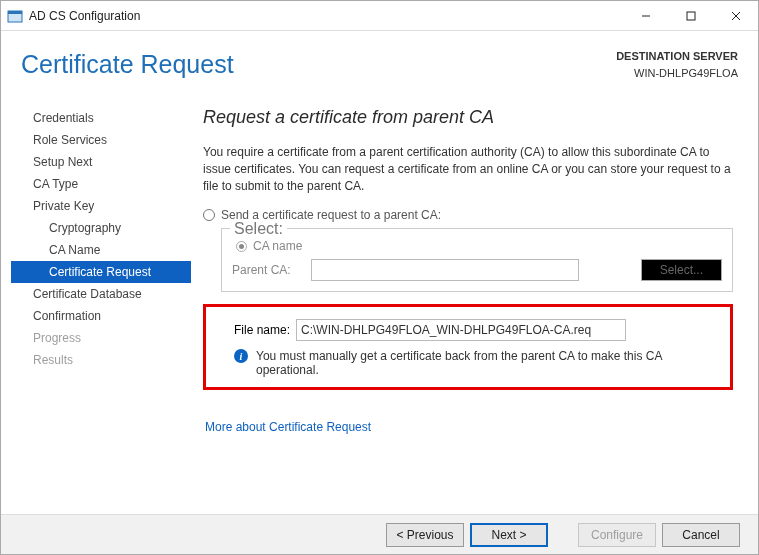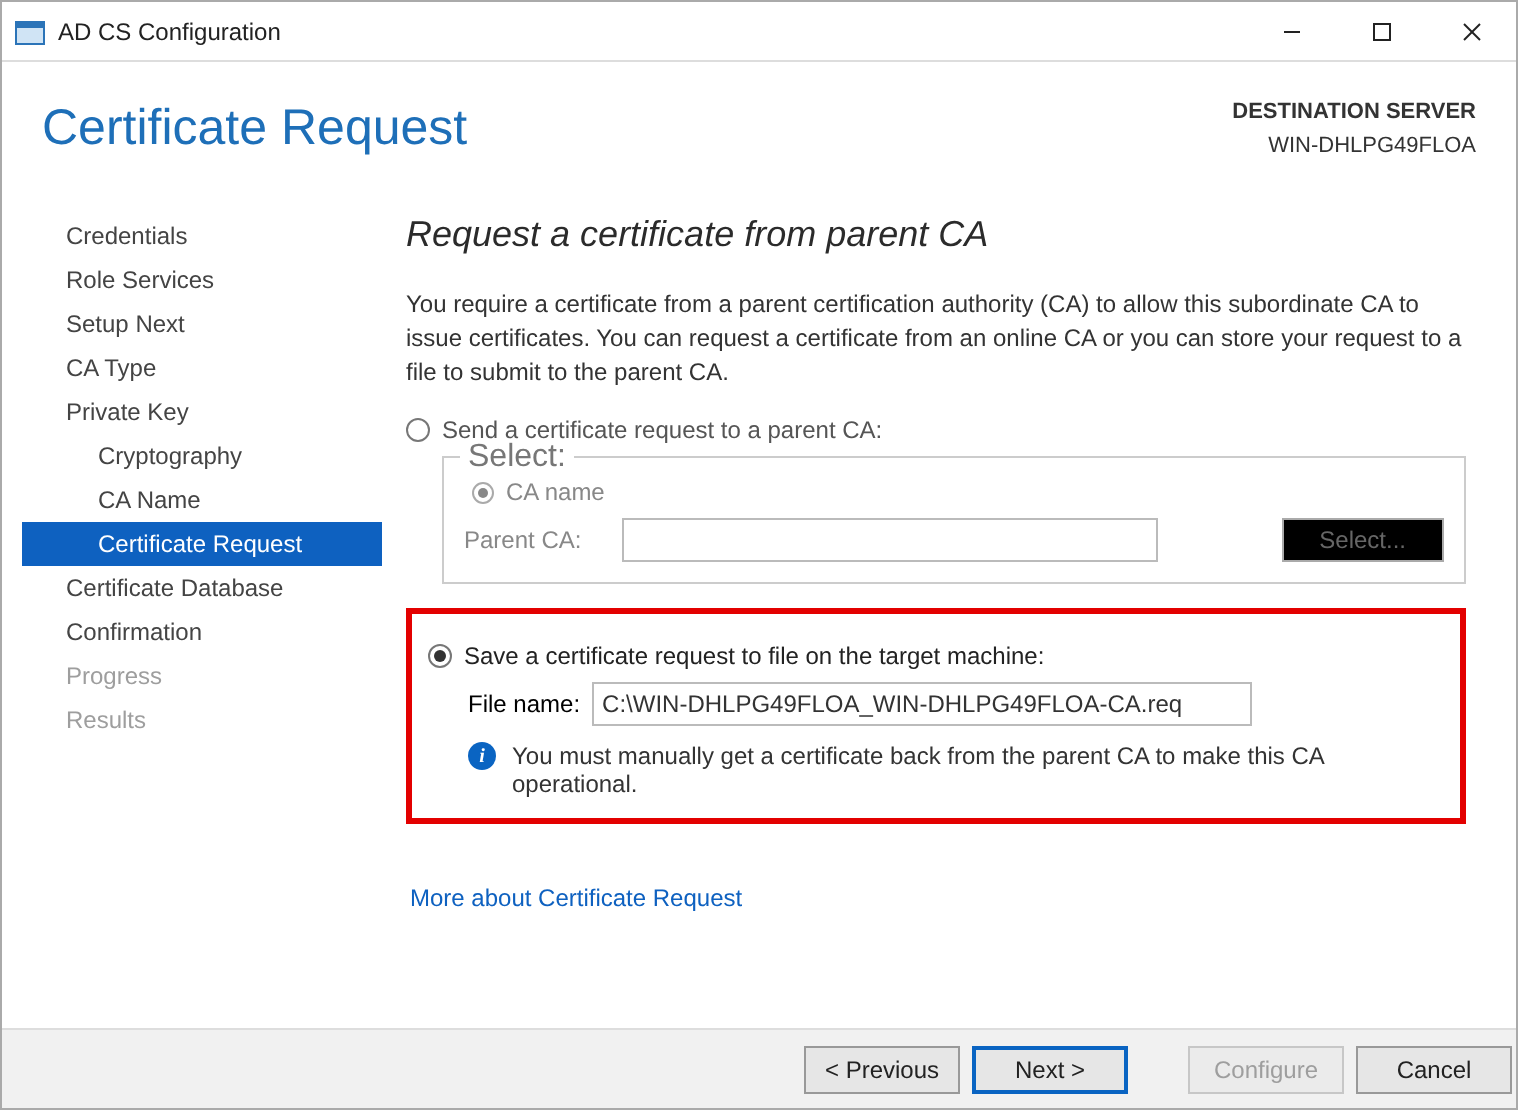--- a/index.html
+++ b/index.html
@@ -148,21 +148,21 @@
     color: #0e61c0; font-size: 12px; margin: 30px 0 0 2px; display: inline-block;
   }
 
   .footer {
     position: absolute;
     bottom: 0; left:0; right:0;
     height: 40px;
     background: #f1f1f1;
     border-top: 1px solid #ddd;
     display:flex; justify-content:flex-end; align-items:center;
-    padding: 0 2px; gap:6px;
+    padding: 0 18px; gap:6px;
   }
   .foot-btn {
     min-width: 78px; height: 24px; border:1px solid #999; background:#e6e6e6; font-size:12px; color:#222; padding:0 6px;
   }
   .foot-btn.default { border:2px solid #0a64c2; }
   .foot-btn[disabled] { color:#9e9e9e; background:#ebebeb; border-color:#c7c7c7; }
   .gap { width: 18px; }
 </style>
 </head>
 <body>
@@ -235,24 +235,20 @@
         <span>CA name</span>
       </div>
       <div class="row-inline">
         <span>Parent CA:</span>
         <input class="txt" disabled="" value="" style="">
         <button class="btn-small" disabled="">Select...</button>
       </div>
     </div>
 
     <div class="highlight-box">
-      <div class="radio-row" style="color:#222;">
-        <span class="radio checked"></span>
-        <span>Save a certificate request to file on the target machine:</span>
-      </div>
       <div class="filename-row">
         <span>File name:</span>
         <input class="txt" value="C:\WIN-DHLPG49FLOA_WIN-DHLPG49FLOA-CA.req" style="">
       </div>
       <div class="info-row">
         <span class="info-icon">i</span>
         <span>You must manually get a certificate back from the parent CA to make this CA operational.</span>
       </div>
     </div>
 

